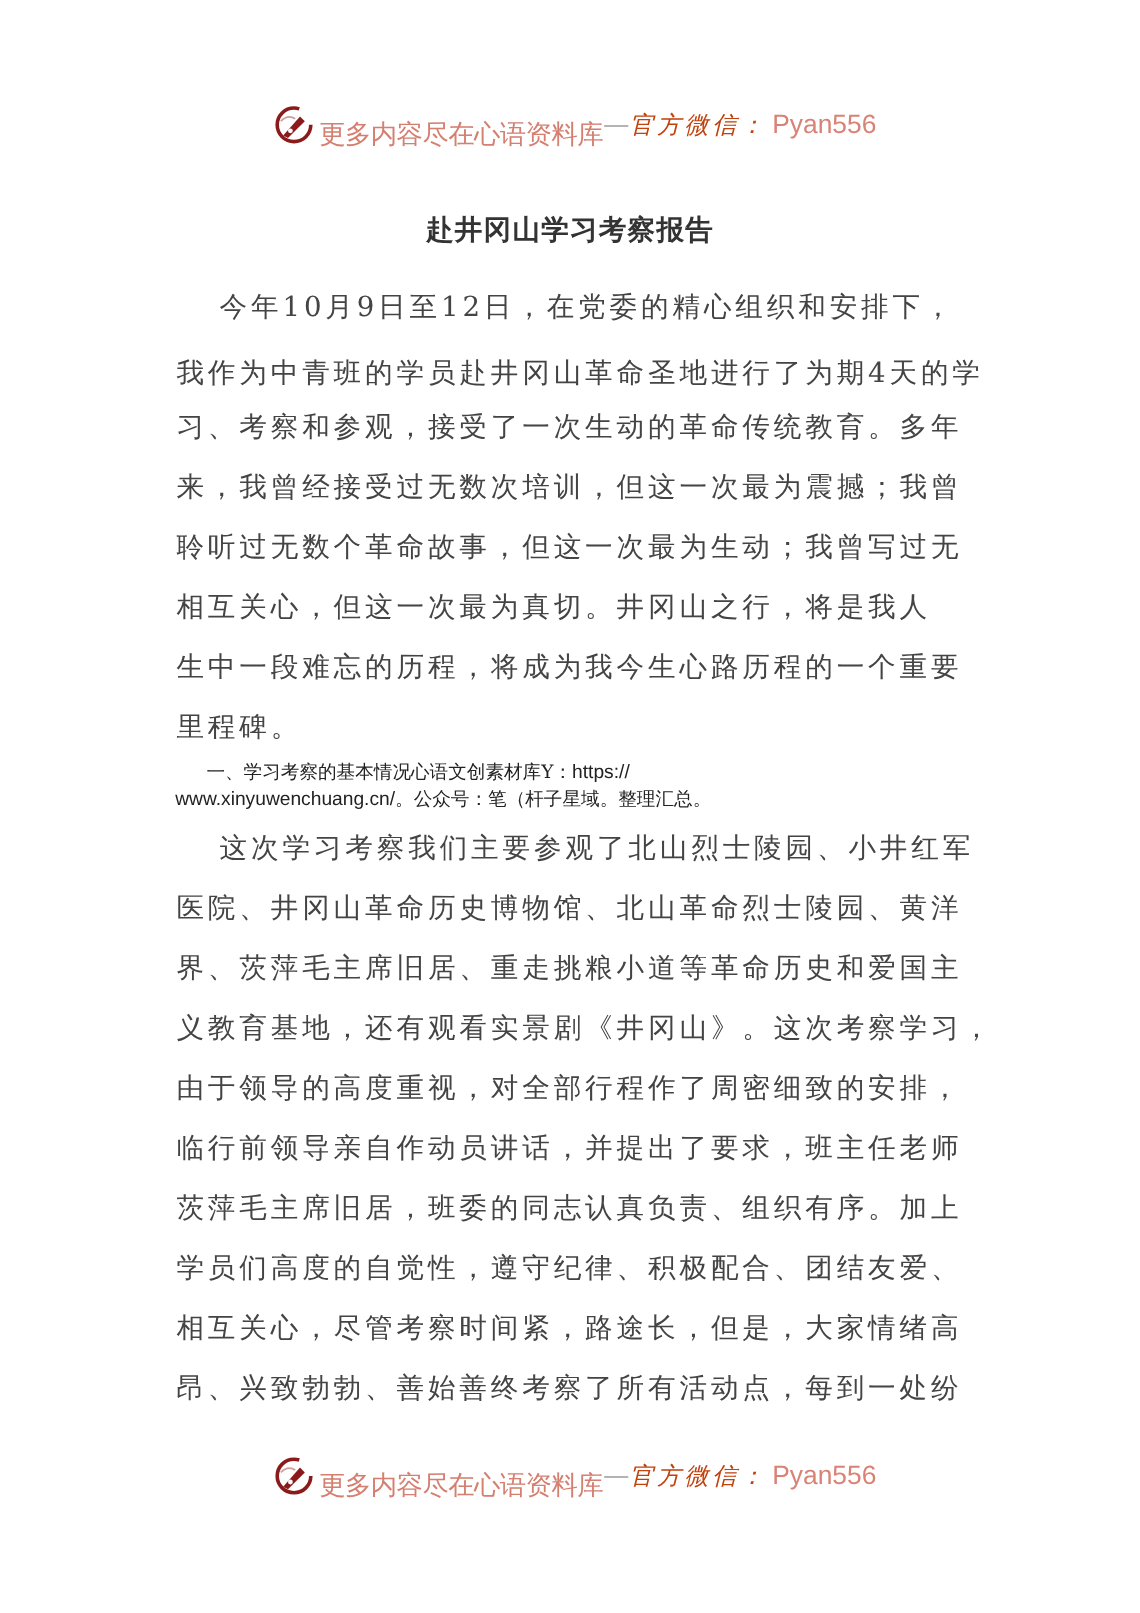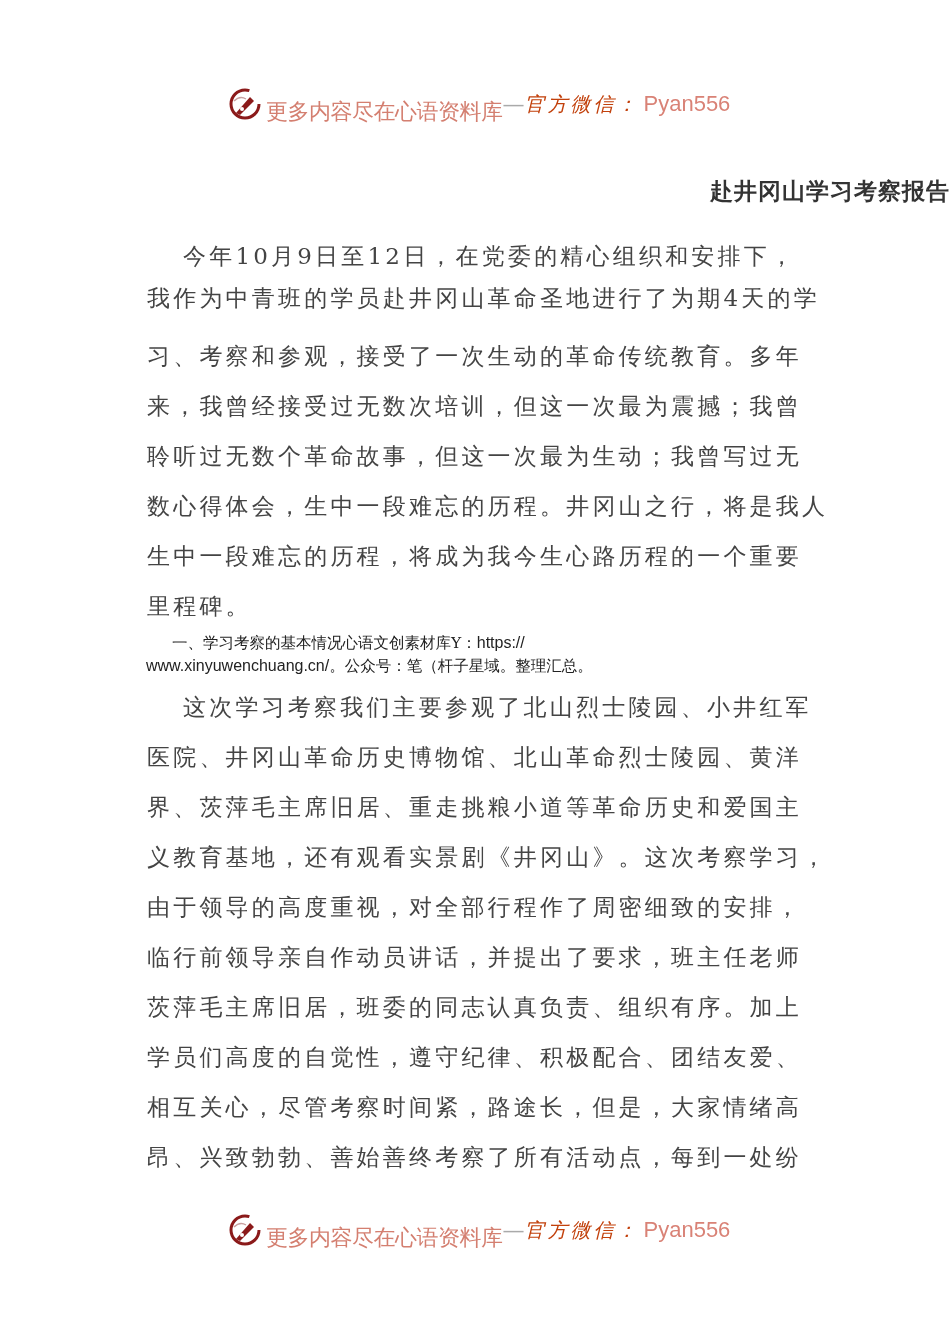--- a/index.html
+++ b/index.html
@@ -8,21 +8,21 @@
 
   .banner { position: absolute; left: 228px; height: 40px; display: flex; align-items: center; white-space: nowrap; }
   .banner.top { top: 84px; }
   .banner.bottom { top: 1210px; }
   .logo { width: 34px; height: 34px; margin-right: 4px; }
   .banner-main { font-family: "DejaVu Serif", "Liberation Serif", serif; font-size: 22px; color: #d47f70; letter-spacing: -0.5px; margin-top: 16px; }
   .banner-dash { font-size: 22px; color: #aaaaaa; }
   .banner-wx { font-family: "DejaVu Serif", "Liberation Serif", serif; font-size: 20px; color: #c2410c; letter-spacing: 3px; font-style: italic; }
   .banner-id { font-family: Liberation Sans, sans-serif; font-size: 22px; color: #d98276; margin-left: 4px; }
 
-  .title { position: absolute; top: 176px; left: 0; width: 950px; text-align: right;
+  .title { position: absolute; top: 176px; left: 0; width: 950px; text-align: center;
            font-size: 23px; font-weight: bold; color: #333333; letter-spacing: 1px; }
 
   .line { position: absolute; left: 147px; font-size: 23px; color: #444444; white-space: nowrap;
           letter-spacing: 3.2px; line-height: 30px; }
   .line.indent { left: 183px; }
 
   .small { position: absolute; font-size: 15.5px; color: #222222; white-space: nowrap; line-height: 22px; }
   .small .latin { font-family: "Liberation Sans", "DejaVu Sans", sans-serif; font-size: 16px; }
 </style>
 </head>
@@ -38,25 +38,25 @@
   <span class="banner-main">更多内容尽在心语资料库</span>
   <span class="banner-dash">—</span>
   <span class="banner-wx">官方微信：</span>
   <span class="banner-id">Pyan556</span>
 </div>
 
 <div class="title">赴井冈山学习考察报告</div>
 
 <div>
   <div class="line indent" style="top:241px">今年10月9日至12日，在党委的精心组织和安排下，</div>
-  <div class="line" style="top:283px">我作为中青班的学员赴井冈山革命圣地进行了为期4天的学</div>
+  <div class="line" style="top:296px">我作为中青班的学员赴井冈山革命圣地进行了为期4天的学</div>
   <div class="line" style="top:341px">习、考察和参观，接受了一次生动的革命传统教育。多年</div>
   <div class="line" style="top:391px">来，我曾经接受过无数次培训，但这一次最为震撼；我曾</div>
   <div class="line" style="top:441px">聆听过无数个革命故事，但这一次最为生动；我曾写过无</div>
-  <div class="line" style="top:491px">数心得体会，生中一段难忘的历程。井冈山之行，将是我人</div>
+  <div class="line" style="top:491px">相互关心，但这一次最为真切。井冈山之行，将是我人</div>
   <div class="line" style="top:541px">生中一段难忘的历程，将成为我今生心路历程的一个重要</div>
   <div class="line" style="top:591px">里程碑。</div>
 </div>
 
 <div>
   <div class="small" style="top:632px; left:172px;">
     <span>一、学习考察的基本情况心语文创素材库Y：</span><span class="latin">https://</span>
   </div>
   <div class="small" style="top:655px; left:146px;">
     <span class="latin">www.xinyuwenchuang.cn/</span><span>。公众号：笔（杆子星域。整理汇总。</span>

